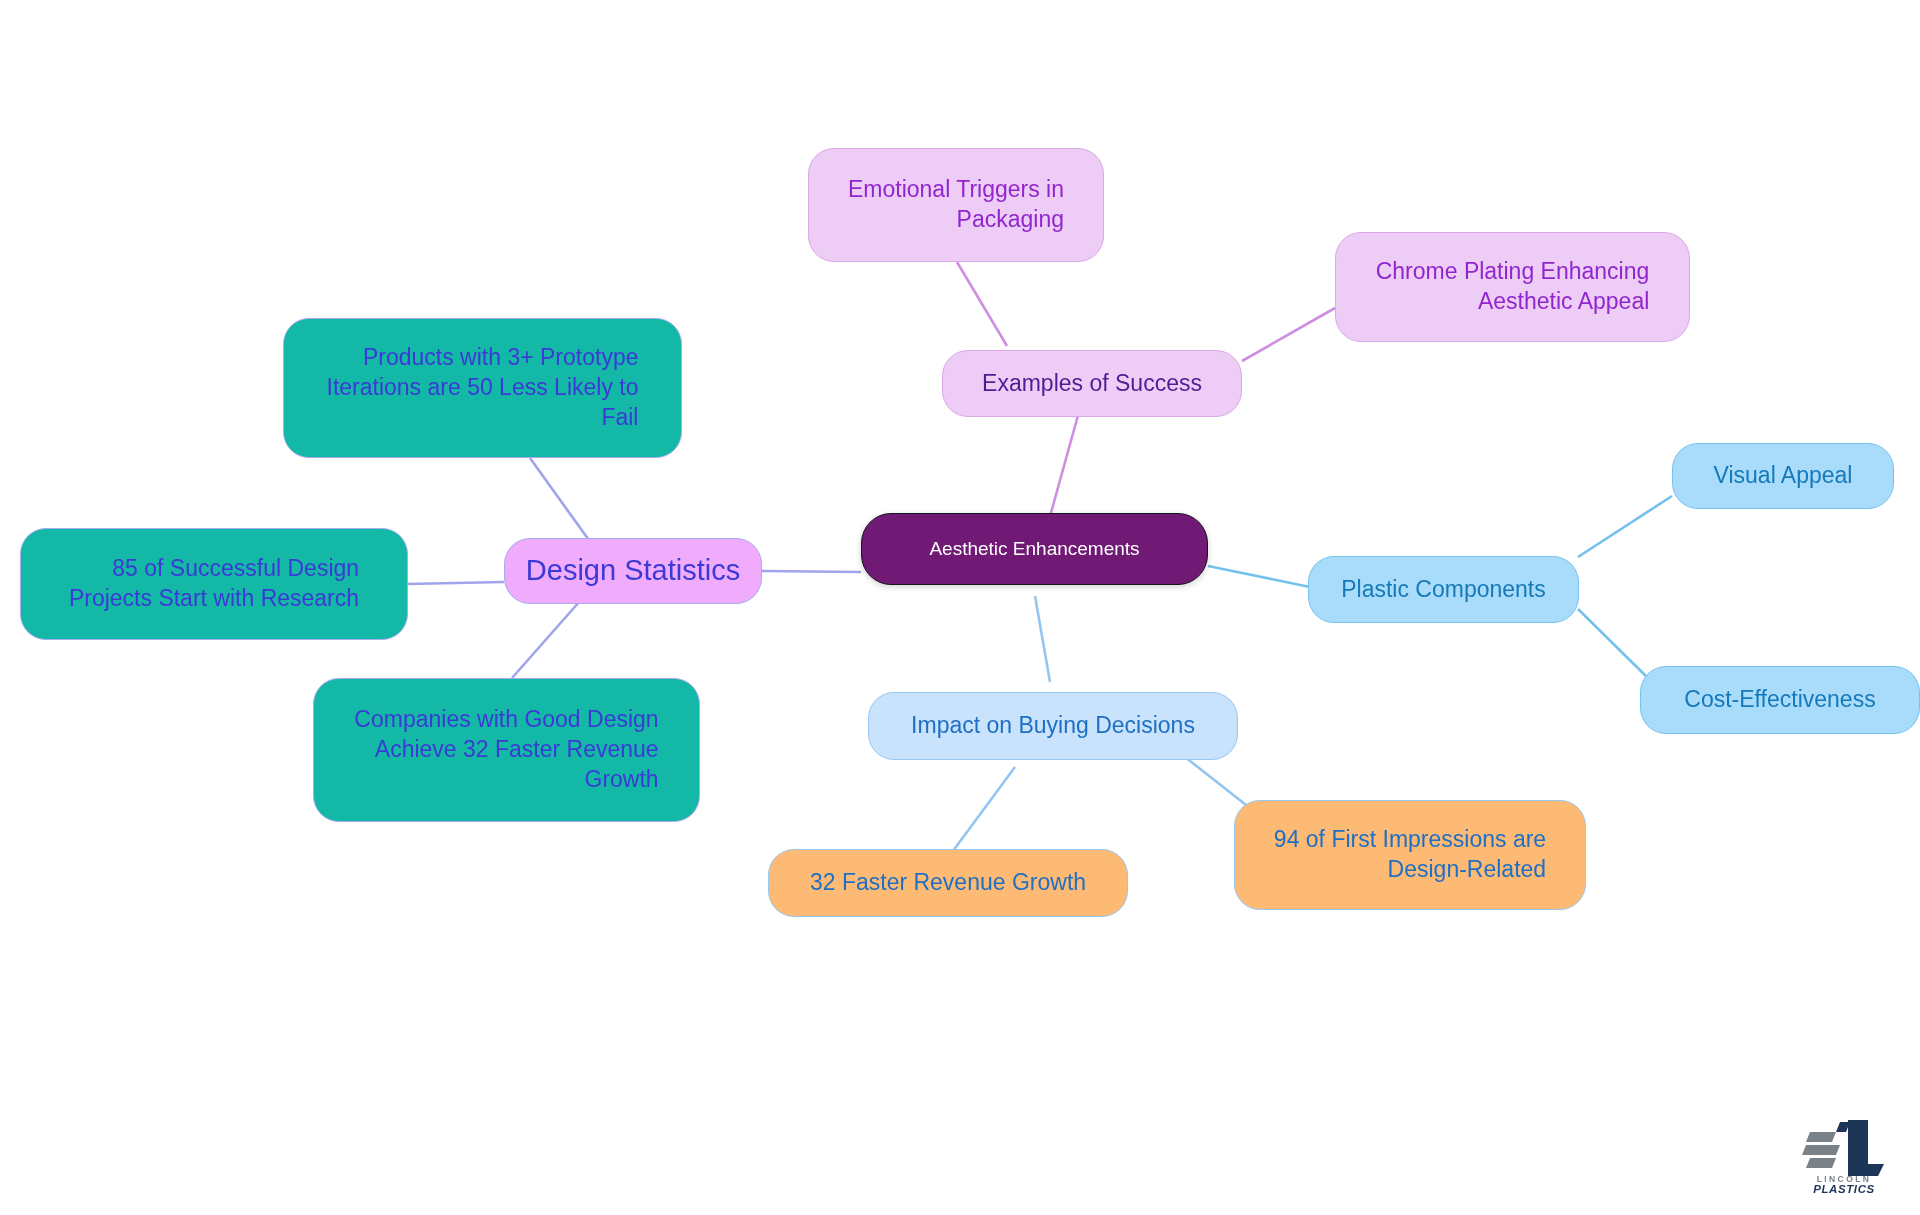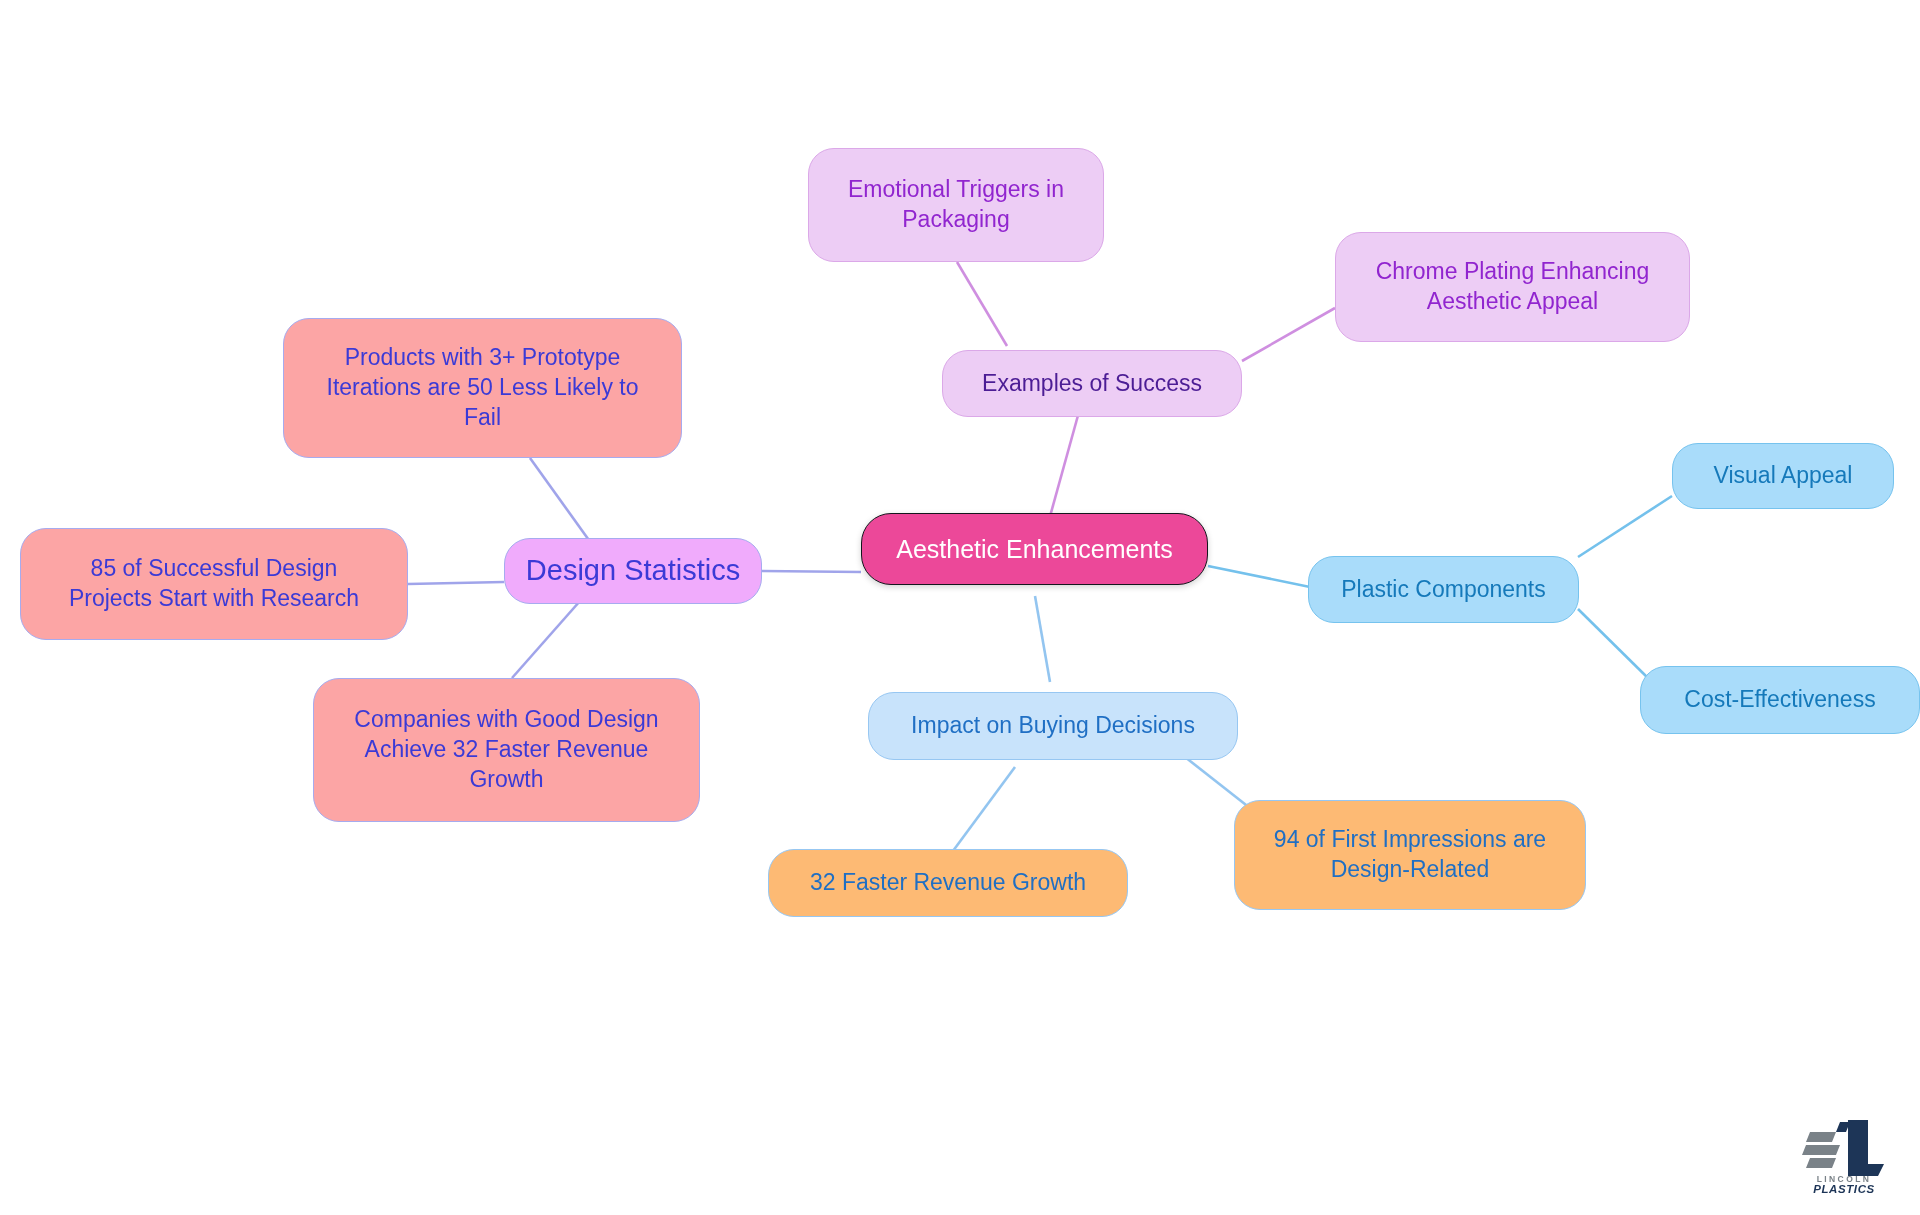--- a/index.html
+++ b/index.html
@@ -31,42 +31,42 @@
     z-index: 1;
   }
 
   .node {
     position: absolute;
     z-index: 2;
     box-sizing: border-box;
     display: flex;
     align-items: center;
     justify-content: center;
-    text-align: center;
+    text-align: right;
     border-radius: 26px;
     border-style: solid;
     border-width: 1.5px;
     line-height: 1.3;
     padding: 6px 14px;
     white-space: pre-line;
   }
 
   
   .node.root {
-    background: #ec4899;
+    background: #701a75;
     border-color: #14161d;
     color: #ffffff;
     border-radius: 30px;
-    font-size: 25px;
+    font-size: 19px;
     box-shadow: 0 2px 6px rgba(0,0,0,0.18);
   }
 
   
   .node.violet {
-    background: #fca5a5;
+    background: #14b8a6;
     border-color: #a6abef;
     color: #3b3ad6;
     font-size: 23px;
   }
   .node.violet-hub {
     background: #f0abfc;
     border-color: #a6abef;
     color: #3b3ad6;
     font-size: 29px;
   }

